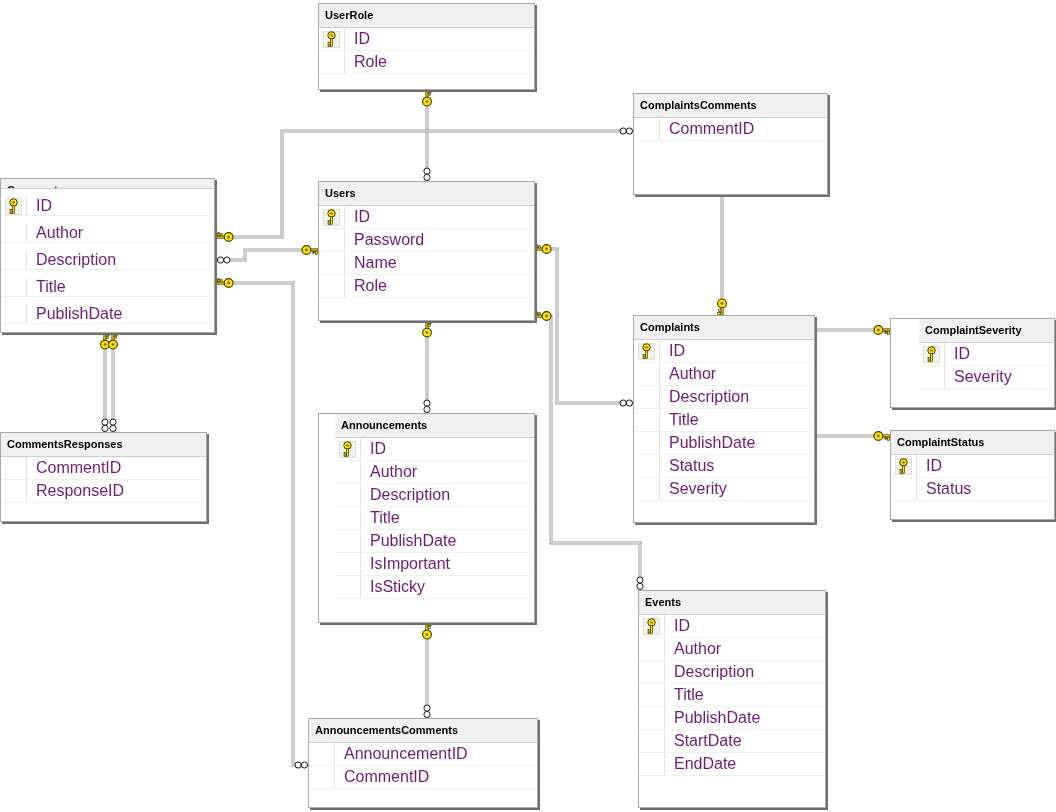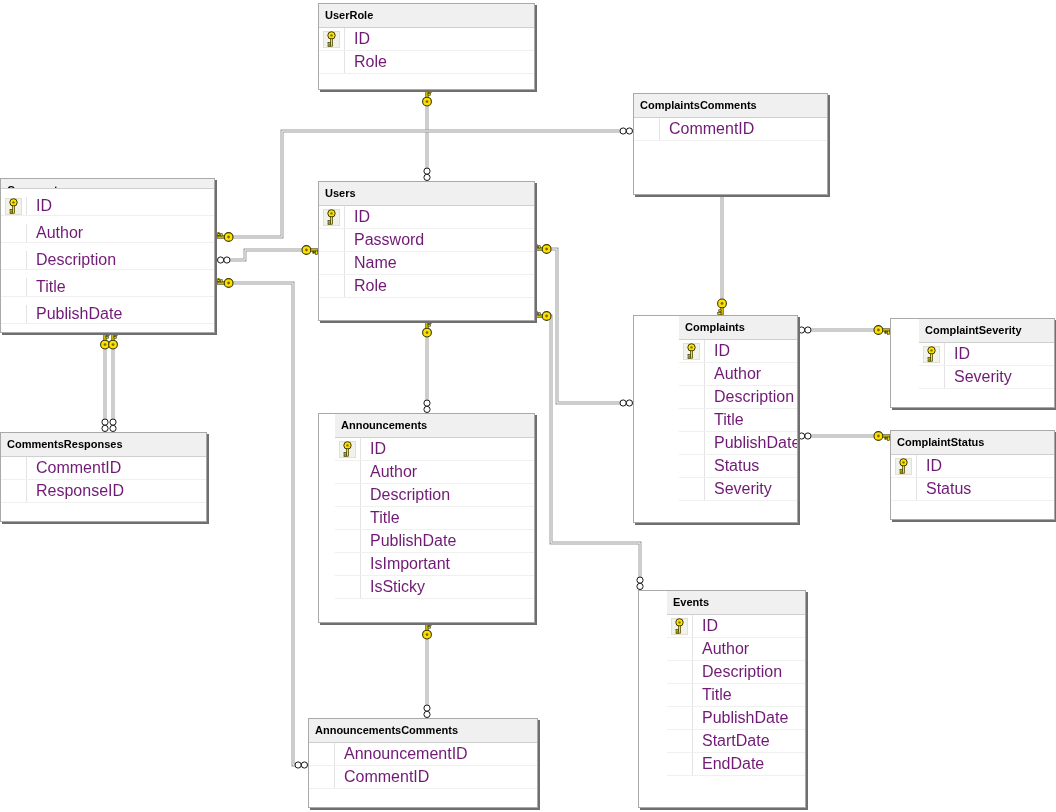--- a/index.html
+++ b/index.html
@@ -331,21 +331,21 @@
       <div class="db-row">
         <div class="icon-cell"></div>
         <div class="name-cell">Name</div>
       </div>
       <div class="db-row">
         <div class="icon-cell"></div>
         <div class="name-cell">Role</div>
       </div>
       <div class="db-filler"></div>
     </div>
-    <div class="db-table" style="left: 633px; top: 315px; width: 165px; height: 208px; padding-left: 45px;">
+    <div class="db-table" style="left: 633px; top: 315px; width: 182px; height: 208px;">
       <div class="db-table-header">Complaints</div>
       <div class="db-row">
         <div class="icon-cell">
           <span class="pk-badge">
             <svg width="13" height="17" viewBox="-6.5 -2 13 17">
               <circle cx="0" cy="2.4" r="3.7" fill="#ffe000" stroke="#3a3a00" stroke-width="1"></circle>
               <circle cx="0" cy="2.4" r="1.2" fill="#7a6c00"></circle>
               <rect x="-0.95" y="5.8" width="1.9" height="7.4" fill="#ffe000" stroke="#3a3a00" stroke-width="0.7"></rect>
               <rect x="-3.5" y="9.6" width="2.5" height="1.5" fill="#ffe000" stroke="#3a3a00" stroke-width="0.7"></rect>
               <rect x="-3.5" y="12.1" width="2.5" height="1.5" fill="#ffe000" stroke="#3a3a00" stroke-width="0.7"></rect>
@@ -471,21 +471,21 @@
       <div class="db-row">
         <div class="icon-cell"></div>
         <div class="name-cell">IsImportant</div>
       </div>
       <div class="db-row">
         <div class="icon-cell"></div>
         <div class="name-cell">IsSticky</div>
       </div>
       <div class="db-filler"></div>
     </div>
-    <div class="db-table" style="left: 638px; top: 590px; width: 168px; height: 218px; padding-left: 28px;">
+    <div class="db-table" style="left: 638px; top: 590px; width: 188px; height: 218px;">
       <div class="db-table-header">Events</div>
       <div class="db-row">
         <div class="icon-cell">
           <span class="pk-badge">
             <svg width="13" height="17" viewBox="-6.5 -2 13 17">
               <circle cx="0" cy="2.4" r="3.7" fill="#ffe000" stroke="#3a3a00" stroke-width="1"></circle>
               <circle cx="0" cy="2.4" r="1.2" fill="#7a6c00"></circle>
               <rect x="-0.95" y="5.8" width="1.9" height="7.4" fill="#ffe000" stroke="#3a3a00" stroke-width="0.7"></rect>
               <rect x="-3.5" y="9.6" width="2.5" height="1.5" fill="#ffe000" stroke="#3a3a00" stroke-width="0.7"></rect>
               <rect x="-3.5" y="12.1" width="2.5" height="1.5" fill="#ffe000" stroke="#3a3a00" stroke-width="0.7"></rect>

